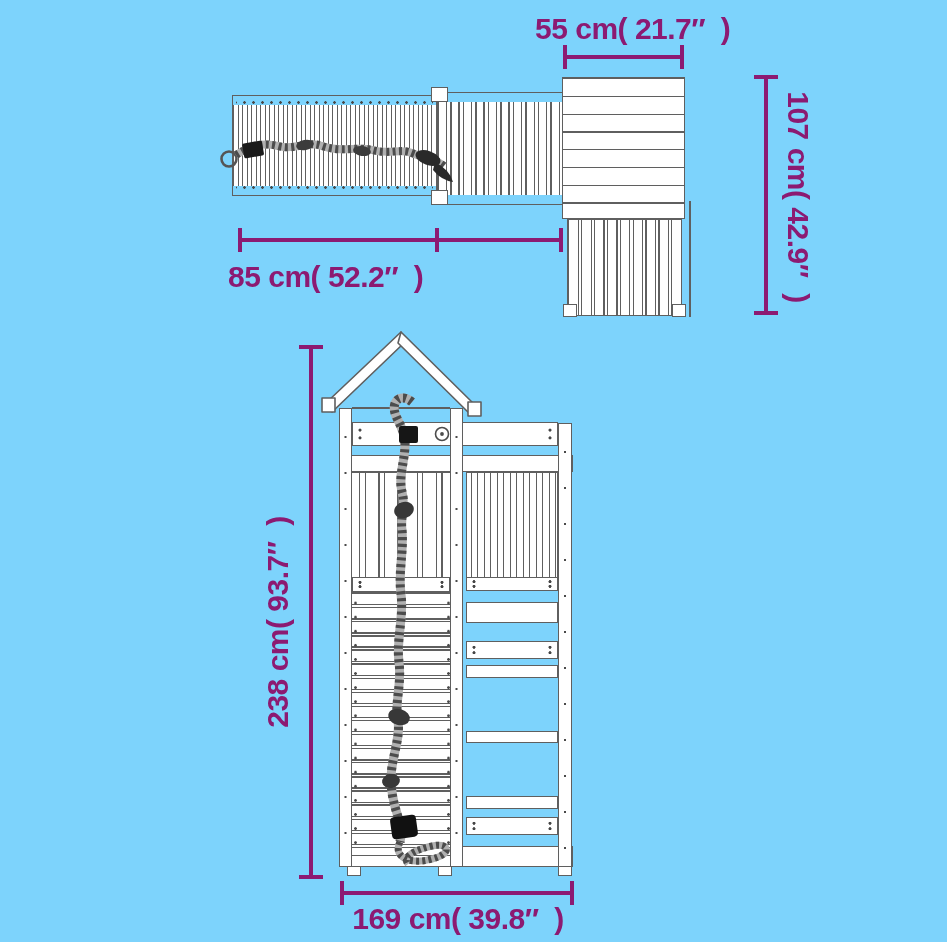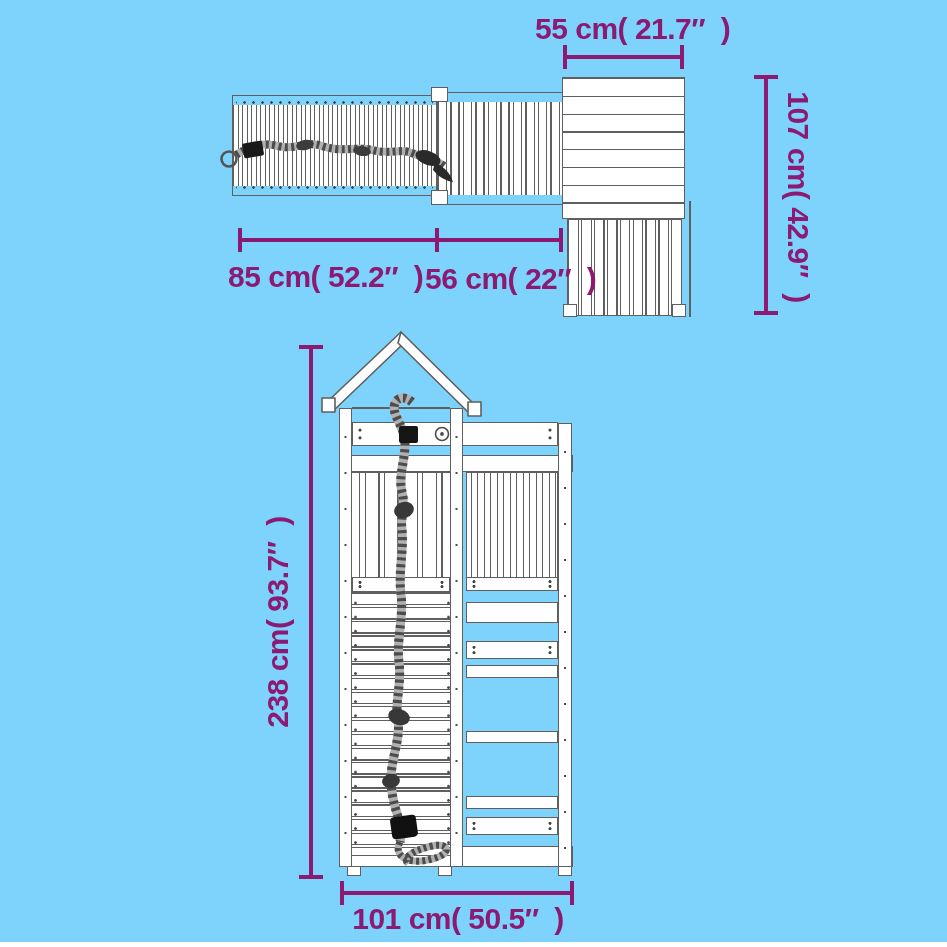--- a/index.html
+++ b/index.html
@@ -172,27 +172,26 @@
     <div class="tick b"></div>
   </div>
   <div class="dlabel rot90" style="left:667px;top:180px;width:262px;">107 cm( 42.9″  )</div>
 
   <div class="dimh" style="left:238px;top:238px;width:325px;">
     <div class="tick l"></div>
     <div class="tick r"></div>
     <div class="tick" style="left:197px;"></div>
   </div>
   <div class="dlabel" style="left:228px;top:260px;width:180px;">85 cm( 52.2″  )</div>
-  <div class="dlabel" style="left:425px;top:262px;width:150px;">56 cm( 22″  )</div>
 
   <div class="dimv" style="left:309px;top:345px;height:534px;">
     <div class="tick t"></div>
     <div class="tick b"></div>
   </div>
   <div class="dlabel rotm90" style="left:142px;top:605px;width:272px;">238 cm( 93.7″  )</div>
 
   <div class="dimh" style="left:340px;top:891px;width:234px;">
     <div class="tick l"></div>
     <div class="tick r"></div>
   </div>
-  <div class="dlabel" style="left:352px;top:902px;width:212px;">101 cm( 50.5″  )</div>
+  <div class="dlabel" style="left:352px;top:902px;width:212px;">169 cm( 39.8″  )</div>
 
 </div>
 
 </body></html>

